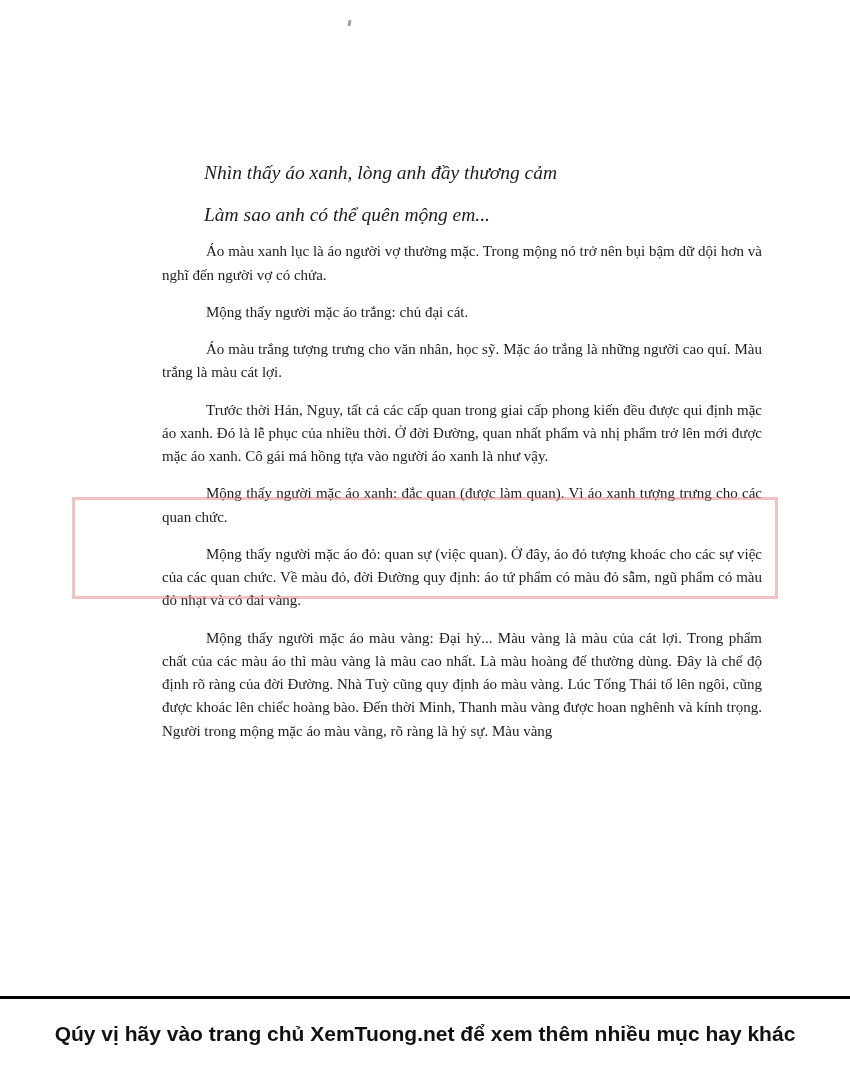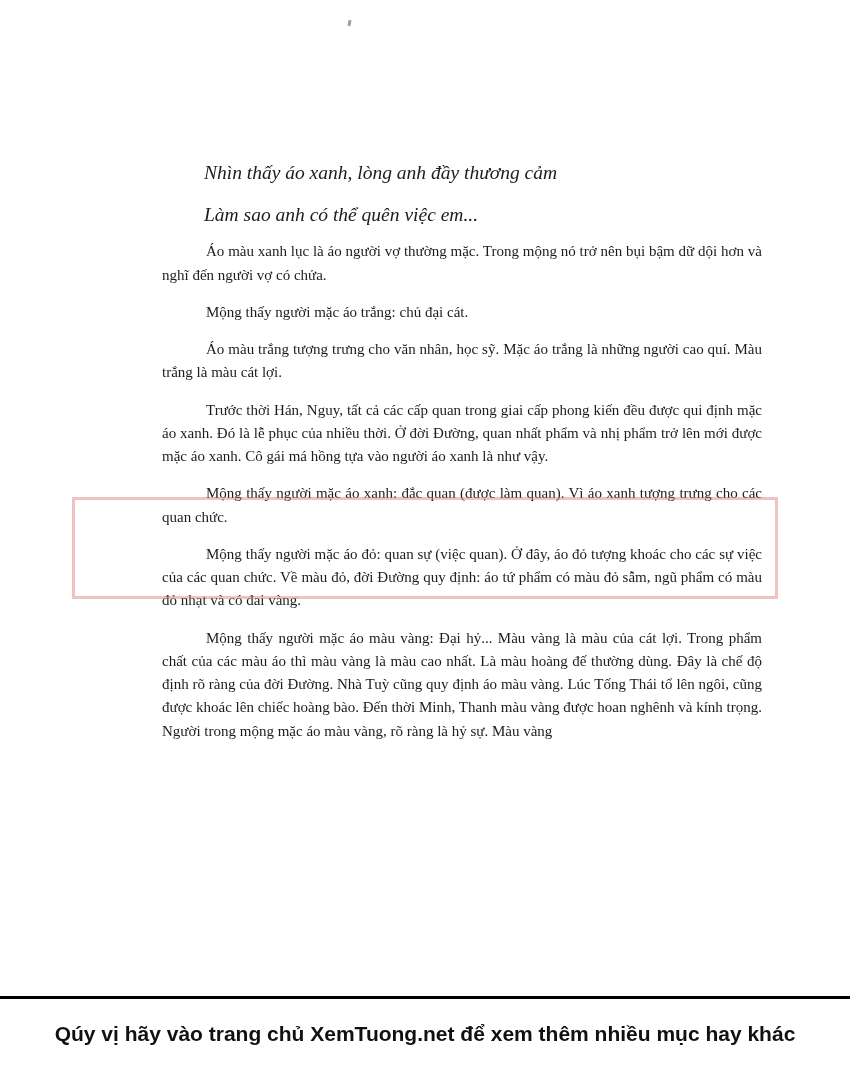--- a/index.html
+++ b/index.html
@@ -135,21 +135,21 @@
 </head>
 <body>
 
 <div class="page">
 
   <div class="scan-speck"></div>
 
 
   <div class="content">
     <p class="verse first">Nhìn thấy áo xanh, lòng anh đầy thương cảm</p>
-    <p class="verse">Làm sao anh có thể quên việc em...</p>
+    <p class="verse">Làm sao anh có thể quên mộng em...</p>
 
     <p class="body">Áo màu xanh lục là áo người vợ thường mặc. Trong mộng nó trở nên bụi bậm dữ dội hơn và nghĩ đến người vợ có chửa.</p>
     <p class="body">Mộng thấy người mặc áo trắng: chủ đại cát.</p>
     <p class="body">Áo màu trắng tượng trưng cho văn nhân, học sỹ. Mặc áo trắng là những người cao quí. Màu trắng là màu cát lợi.</p>
     <p class="body">Trước thời Hán, Nguy, tất cả các cấp quan trong giai cấp phong kiến đều được qui định mặc áo xanh. Đó là lễ phục của nhiều thời. Ở đời Đường, quan nhất phẩm và nhị phẩm trở lên mới được mặc áo xanh. Cô gái má hồng tựa vào người áo xanh là như vậy.</p>
     <p class="body">Mộng thấy người mặc áo xanh: đắc quan (được làm quan). Vì áo xanh tượng trưng cho các quan chức.</p>
     <p class="body">Mộng thấy người mặc áo đỏ: quan sự (việc quan). Ở đây, áo đỏ tượng khoác cho các sự việc của các quan chức. Về màu đỏ, đời Đường quy định: áo tứ phẩm có màu đỏ sẫm, ngũ phẩm có màu đỏ nhạt và có đai vàng.</p>
     <p class="body">Mộng thấy người mặc áo màu vàng: Đại hỷ... Màu vàng là màu của cát lợi. Trong phẩm chất của các màu áo thì màu vàng là màu cao nhất. Là màu hoàng đế thường dùng. Đây là chế độ định rõ ràng của đời Đường. Nhà Tuỳ cũng quy định áo màu vàng. Lúc Tống Thái tổ lên ngôi, cũng được khoác lên chiếc hoàng bào. Đến thời Minh, Thanh màu vàng được hoan nghênh và kính trọng. Người trong mộng mặc áo màu vàng, rõ ràng là hỷ sự. Màu vàng</p>
   </div>
 

